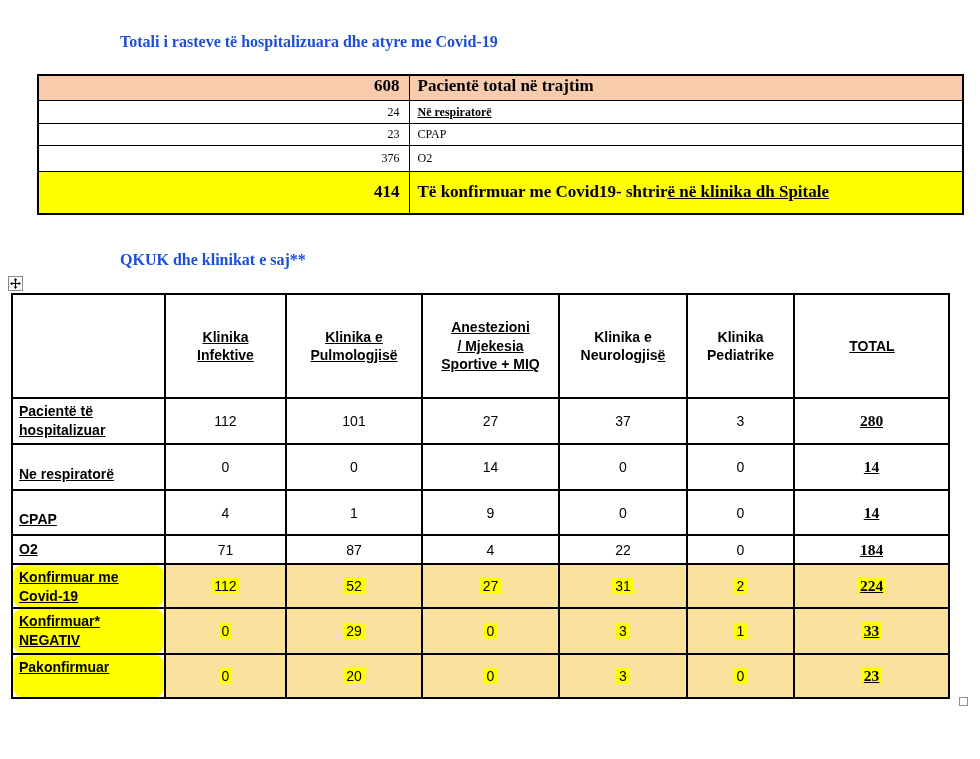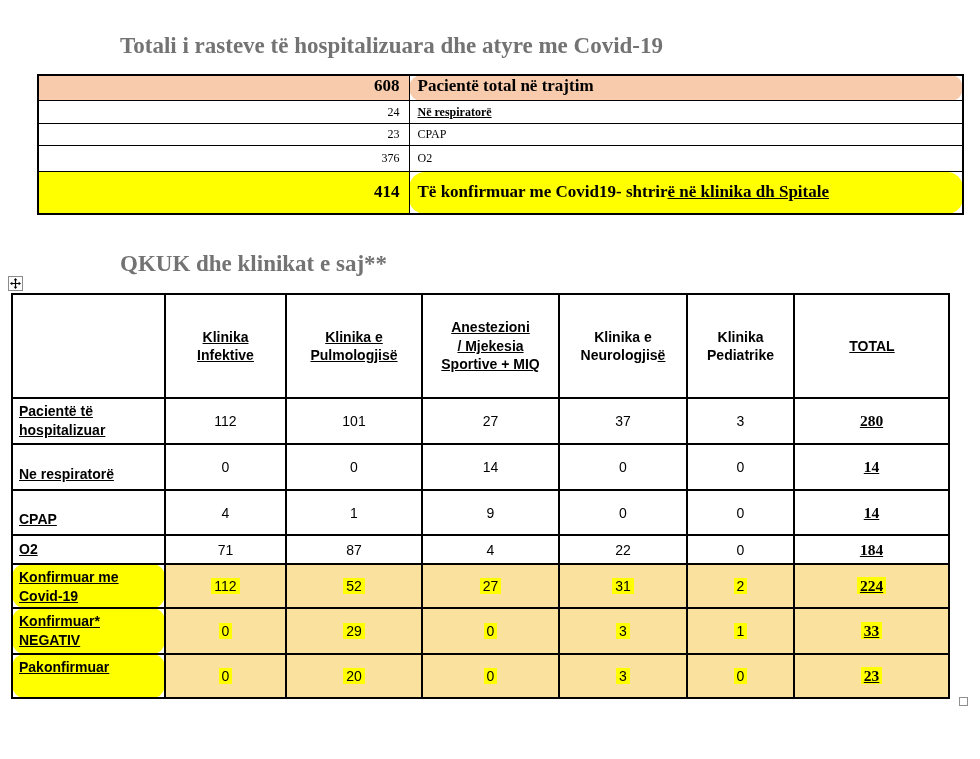--- a/index.html
+++ b/index.html
@@ -2,31 +2,31 @@
 <html style="--peach: #F8CBAD; --yellow: #FFFF00; --tan: #FBE19E;"><head>
 <meta charset="utf-8">
 <style>
   * { margin:0; padding:0; box-sizing:border-box; }
   html,body { background:#e9e9e9; }
   .canvas {
     position:relative; width:980px; height:759px; background:#ffffff;
     overflow:hidden; font-family:"Liberation Serif", serif; color:#000;
   }
   .doc-title { position:absolute; font-family:"Liberation Serif", serif;
-    font-weight:bold; font-size:23px; color:#737373; white-space:nowrap; }
+    font-weight:bold; font-size:16px; color:#1d4ed8; white-space:nowrap; }
   .t1 { left:120px; top:33px; }
   .t2 { left:120px; top:251px; }
 
   
   .tbl1 { position:absolute; left:37px; top:74px; width:925px;
     border-collapse:collapse; table-layout:fixed; border:2px solid #000; }
   .tbl1 td { border:1.5px solid #000; font-family:"Liberation Serif", serif;
     font-size:12px; vertical-align:middle; overflow:hidden; }
   .tbl1 .num { text-align:right; padding-right:9px; }
-  .tbl1 .lbl { text-align:left; padding-left:8px;border-radius:16px; }
+  .tbl1 .lbl { text-align:left; padding-left:8px; }
   .tbl1 tr.r1 td { height:23px; background:var(--peach,#F8CBAD);
     font-weight:bold; font-size:17px; vertical-align:bottom; padding-bottom:4px; }
   .tbl1 tr.r2 td { height:23px; }
   .tbl1 tr.r2 .lbl { font-weight:bold; }
   .tbl1 tr.r3 td { height:22px; }
   .tbl1 tr.r4 td { height:26px; }
   .tbl1 tr.r5 td { height:42px; background:var(--yellow,#FFFF00);
     font-weight:bold; font-size:17px; }
 
   

